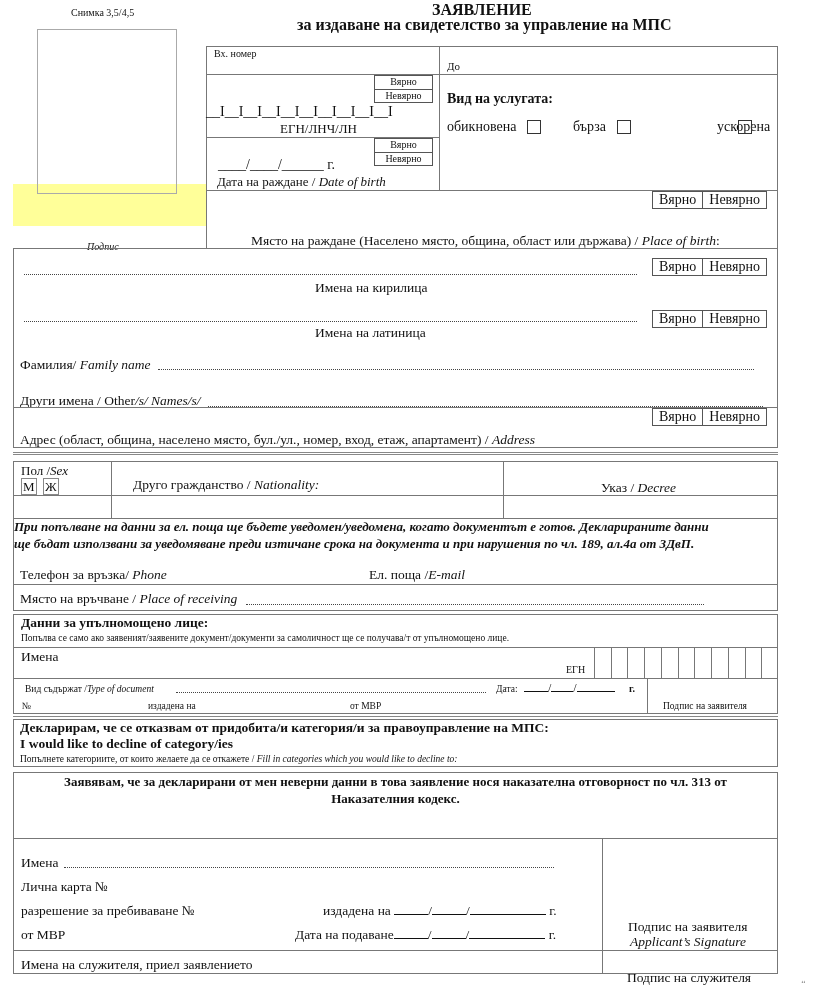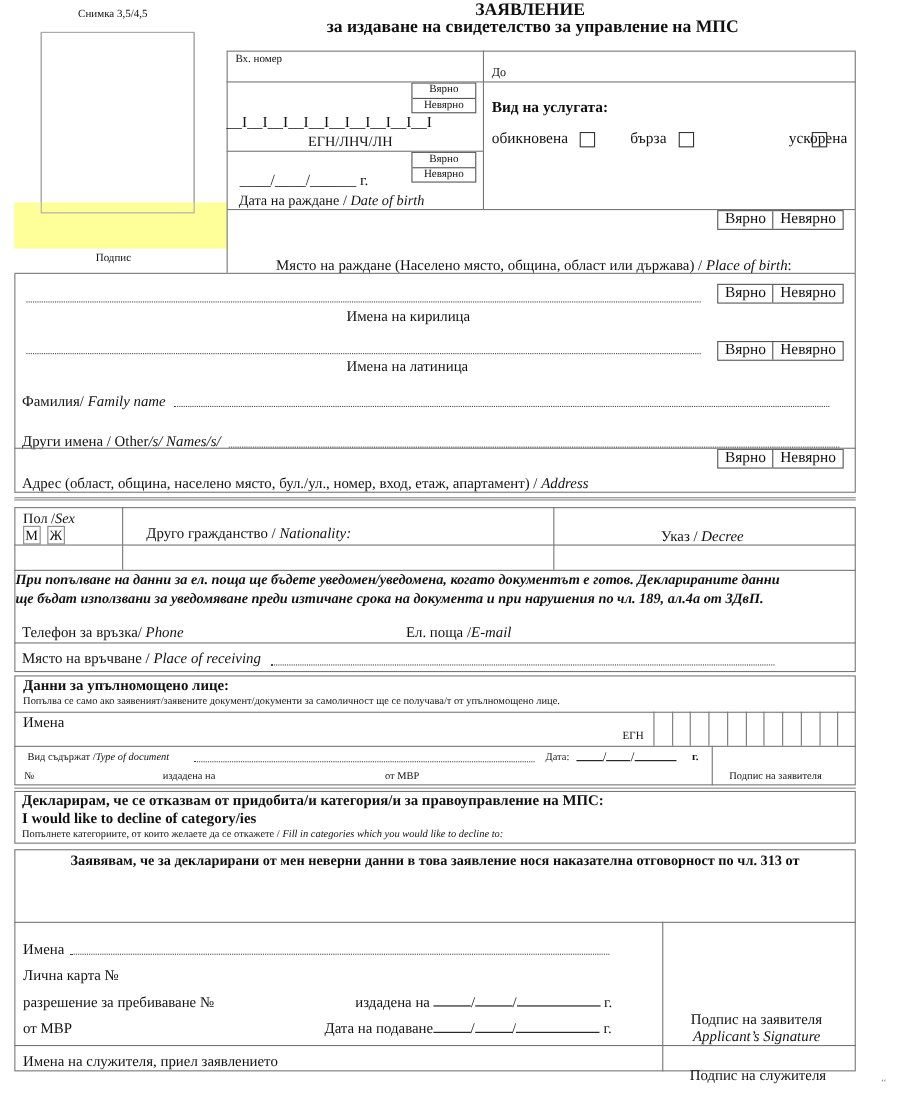--- a/index.html
+++ b/index.html
@@ -24,21 +24,21 @@
   .uline { display: inline-block; border-bottom: 1px solid #111; height: 12px; vertical-align: baseline; }
   .s10 { font-size: 10.5px; }
 </style>
 </head>
 <body>
 
 <div class="t s10" style="left:71px;top:7px;font-size:10px;">Снимка 3,5/4,5</div>
 <div class="box" style="left:37px;top:29px;width:140px;height:165px;border-color:#aaa;"></div>
 <div class="abs" style="left:13px;top:184px;width:194px;height:42px;background:#ffff99;"></div>
 <div class="box" style="left:37px;top:29px;width:140px;height:165px;border-color:#aaa;background:transparent;"></div>
-<div class="t" style="left:87px;top:229px;font-size:10px;">Подпис</div>
+<div class="t" style="left:87px;top:241px;font-size:10px;font-style:italic;">Подпис</div>
 
 <div class="t b" style="left:432px;top:1px;font-size:16px;">ЗАЯВЛЕНИЕ</div>
 <div class="t b" style="left:297px;top:16px;font-size:16px;">за издаване на свидетелство за управление на МПС</div>
 
 <div class="box" style="left:206px;top:46px;width:572px;height:145px;"></div>
 <div class="vl" style="left:439px;top:46px;height:145px;"></div>
 <div class="hl" style="left:206px;top:74px;width:572px;"></div>
 <div class="hl" style="left:206px;top:137px;width:233px;"></div>
 
 <div class="t" style="left:214px;top:48px;font-size:10px;">Вх. номер</div>
@@ -163,20 +163,21 @@
 <div class="dbl" style="left:13px;top:716px;width:765px;border-bottom:none;height:1px;"></div>
 
 <div class="box" style="left:13px;top:719px;width:765px;height:48px;"></div>
 <div class="t b" style="left:20px;top:720px;font-size:13.5px;">Декларирам, че се отказвам от придобита/и категория/и за правоуправление на МПС:</div>
 <div class="t b" style="left:20px;top:736px;font-size:13.5px;">I would like to decline of category/ies</div>
 <div class="t" style="left:20px;top:754px;font-size:9.5px;"><span>Попълнете категориите, от които желаете да се откажете / </span><span class="i">Fill in categories which you would like to decline to:</span></div>
 
 <div class="box" style="left:13px;top:772px;width:765px;height:202px;"></div>
 <div class="abs b" style="left:14px;top:774px;width:763px;text-align:center;font-size:13px;line-height:16.5px;">
   <div>Заявявам, че за декларирани от мен неверни данни в това заявление нося наказателна отговорност по чл. 313 от</div>
+  <div>Наказателния кодекс.</div>
 </div>
 <div class="hl" style="left:13px;top:838px;width:765px;"></div>
 <div class="vl" style="left:602px;top:838px;height:136px;"></div>
 
 <div class="t" style="left:21px;top:855px;font-size:13.5px;">Имена</div>
 <div class="dots" style="left:64px;top:867px;width:490px;"></div>
 <div class="t" style="left:21px;top:879px;font-size:13.5px;">Лична карта №</div>
 <div class="t" style="left:21px;top:903px;font-size:13.5px;">разрешение за пребиваване  №</div>
 <div class="t" style="left:323px;top:903px;font-size:13.5px;"><span>издадена на</span> <span><span class="uline" style="width:34px;"></span>/<span class="uline" style="width:34px;"></span>/<span class="uline" style="width:76px;"></span></span> <span>г.</span></div>
 <div class="t" style="left:21px;top:927px;font-size:13.5px;">от  МВР</div>

